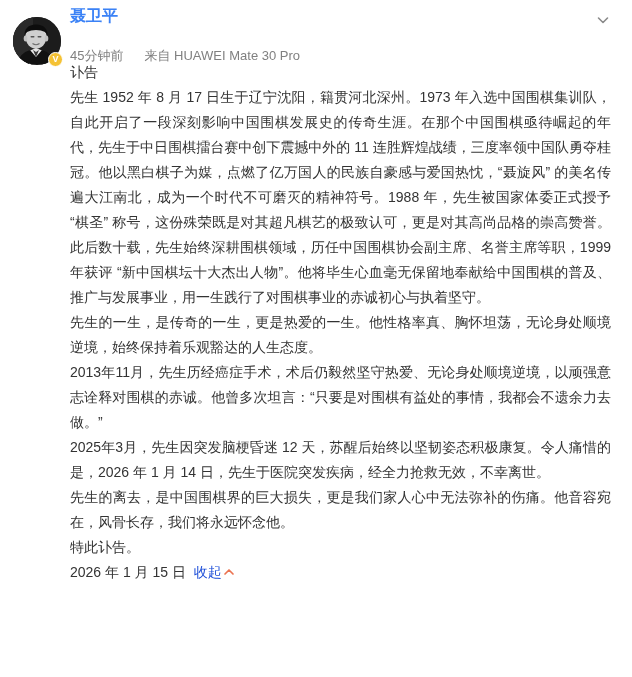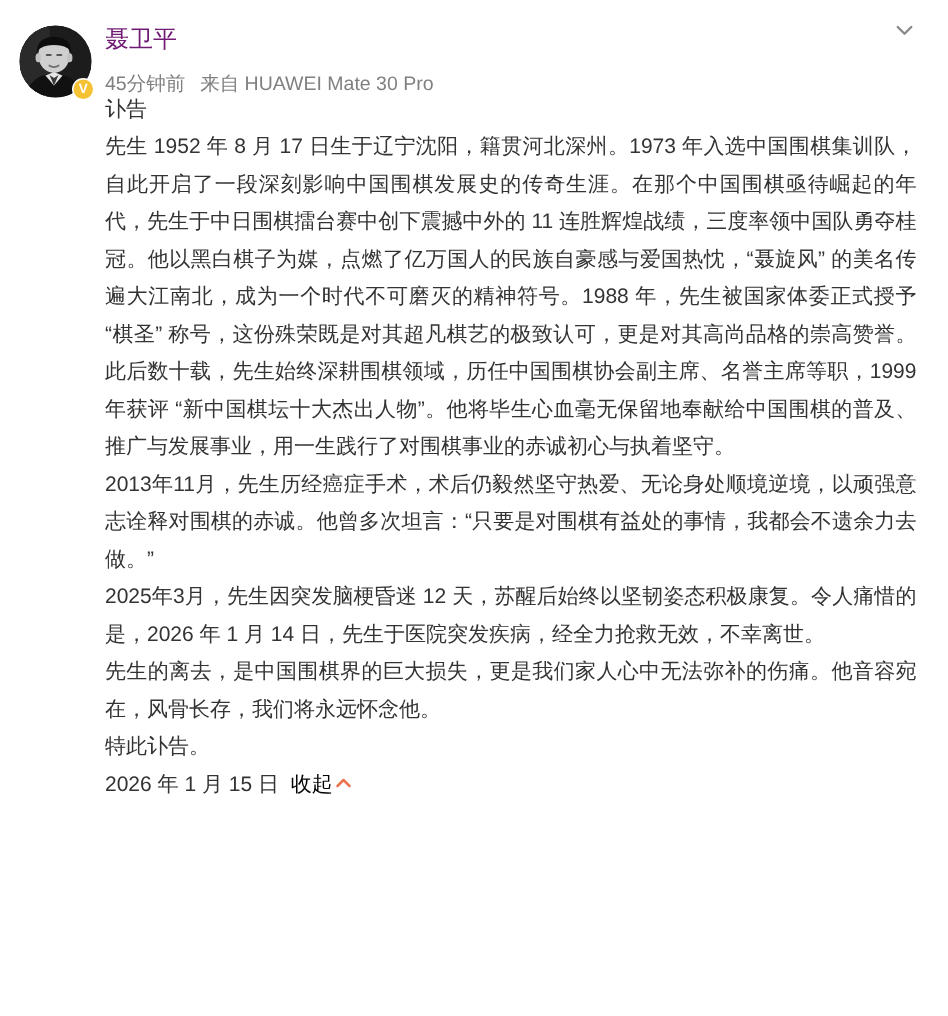--- a/index.html
+++ b/index.html
@@ -28,45 +28,45 @@
   .avatar svg { display: block; }
   .verified-badge {
     position: absolute; right: -2px; bottom: -2px;
     width: 15px; height: 15px; border-radius: 50%;
     background: #f5c234; border: 1px solid #ffffff;
     color: #ffffff; font-size: 9px; font-weight: bold;
     display: flex; align-items: center; justify-content: center;
     line-height: 1;
   }
   .username {
-    position: absolute; left: 70px; top: 16px;
-    font-size: 16px; font-weight: normal; color: #701a75;
+    position: absolute; left: 70px; top: 6px;
+    font-size: 16px; font-weight: bold; color: #3b82f6;
     cursor: pointer;
   }
   .post-meta {
     position: absolute; left: 70px; top: 47px;
     font-size: 13px; color: #808080;
   }
-  .post-meta .meta-time { margin-right: 10px; cursor: pointer; }
+  .post-meta .meta-time { margin-right: 21px; cursor: pointer; }
   .post-meta .meta-source { cursor: pointer; }
   .collapse-top-icon {
     position: absolute; right: 21px; top: 12px;
     width: 16px; height: 16px; cursor: pointer;
   }
   
   .post-body {
     position: absolute; left: 70px; top: 60px;
     width: 541px;
     font-size: 14px; line-height: 25px; color: #333333;
     text-align: justify;
   }
   .post-body .para { margin: 0; }
   .footer-line { white-space: nowrap; }
   .collapse-link {
-    color: #000000; text-decoration: none; cursor: pointer;
+    color: #1d4ed8; text-decoration: none; cursor: pointer;
     margin-left: 4px;
   }
   .collapse-link svg { vertical-align: middle; margin-left: 1px; margin-top: -2px; }
 </style>
 </head>
 <body>
 
 <div class="page">
 
   <div class="post-header">
@@ -106,20 +106,21 @@
     <div class="collapse-top-icon">
       <svg width="16" height="16" viewBox="0 0 16 16">
         <polyline points="3.5,6 8,10.5 12.5,6" fill="none" stroke="#8a8a8a" stroke-width="1.6" stroke-linecap="round" stroke-linejoin="round"></polyline>
       </svg>
     </div>
   </div>
 
   <div class="post-body">
     <p class="para">讣告</p>
     <p class="para">先生 1952 年 8 月 17 日生于辽宁沈阳，籍贯河北深州。1973 年入选中国围棋集训队，自此开启了一段深刻影响中国围棋发展史的传奇生涯。在那个中国围棋亟待崛起的年代，先生于中日围棋擂台赛中创下震撼中外的 11 连胜辉煌战绩，三度率领中国队勇夺桂冠。他以黑白棋子为媒，点燃了亿万国人的民族自豪感与爱国热忱，“聂旋风” 的美名传遍大江南北，成为一个时代不可磨灭的精神符号。1988 年，先生被国家体委正式授予 “棋圣” 称号，这份殊荣既是对其超凡棋艺的极致认可，更是对其高尚品格的崇高赞誉。此后数十载，先生始终深耕围棋领域，历任中国围棋协会副主席、名誉主席等职，1999 年获评 “新中国棋坛十大杰出人物”。他将毕生心血毫无保留地奉献给中国围棋的普及、推广与发展事业，用一生践行了对围棋事业的赤诚初心与执着坚守。</p>
+    <p class="para">先生的一生，是传奇的一生，更是热爱的一生。他性格率真、胸怀坦荡，无论身处顺境逆境，始终保持着乐观豁达的人生态度。</p>
     <p class="para">2013年11月，先生历经癌症手术，术后仍毅然坚守热爱、无论身处顺境逆境，以顽强意志诠释对围棋的赤诚。他曾多次坦言：“只要是对围棋有益处的事情，我都会不遗余力去做。”</p>
     <p class="para">2025年3月，先生因突发脑梗昏迷 12 天，苏醒后始终以坚韧姿态积极康复。令人痛惜的是，2026 年 1 月 14 日，先生于医院突发疾病，经全力抢救无效，不幸离世。</p>
     <p class="para">先生的离去，是中国围棋界的巨大损失，更是我们家人心中无法弥补的伤痛。他音容宛在，风骨长存，我们将永远怀念他。</p>
     <p class="para">特此讣告。</p>
     <p class="para footer-line">
       <span>2026 年 1 月 15 日</span>
       <a class="collapse-link">
         <span>收起</span><svg width="12" height="10" viewBox="0 0 12 10">
           <polyline points="2,7 6,3 10,7" fill="none" stroke="#eb7350" stroke-width="1.7" stroke-linecap="round" stroke-linejoin="round"></polyline>
         </svg>

